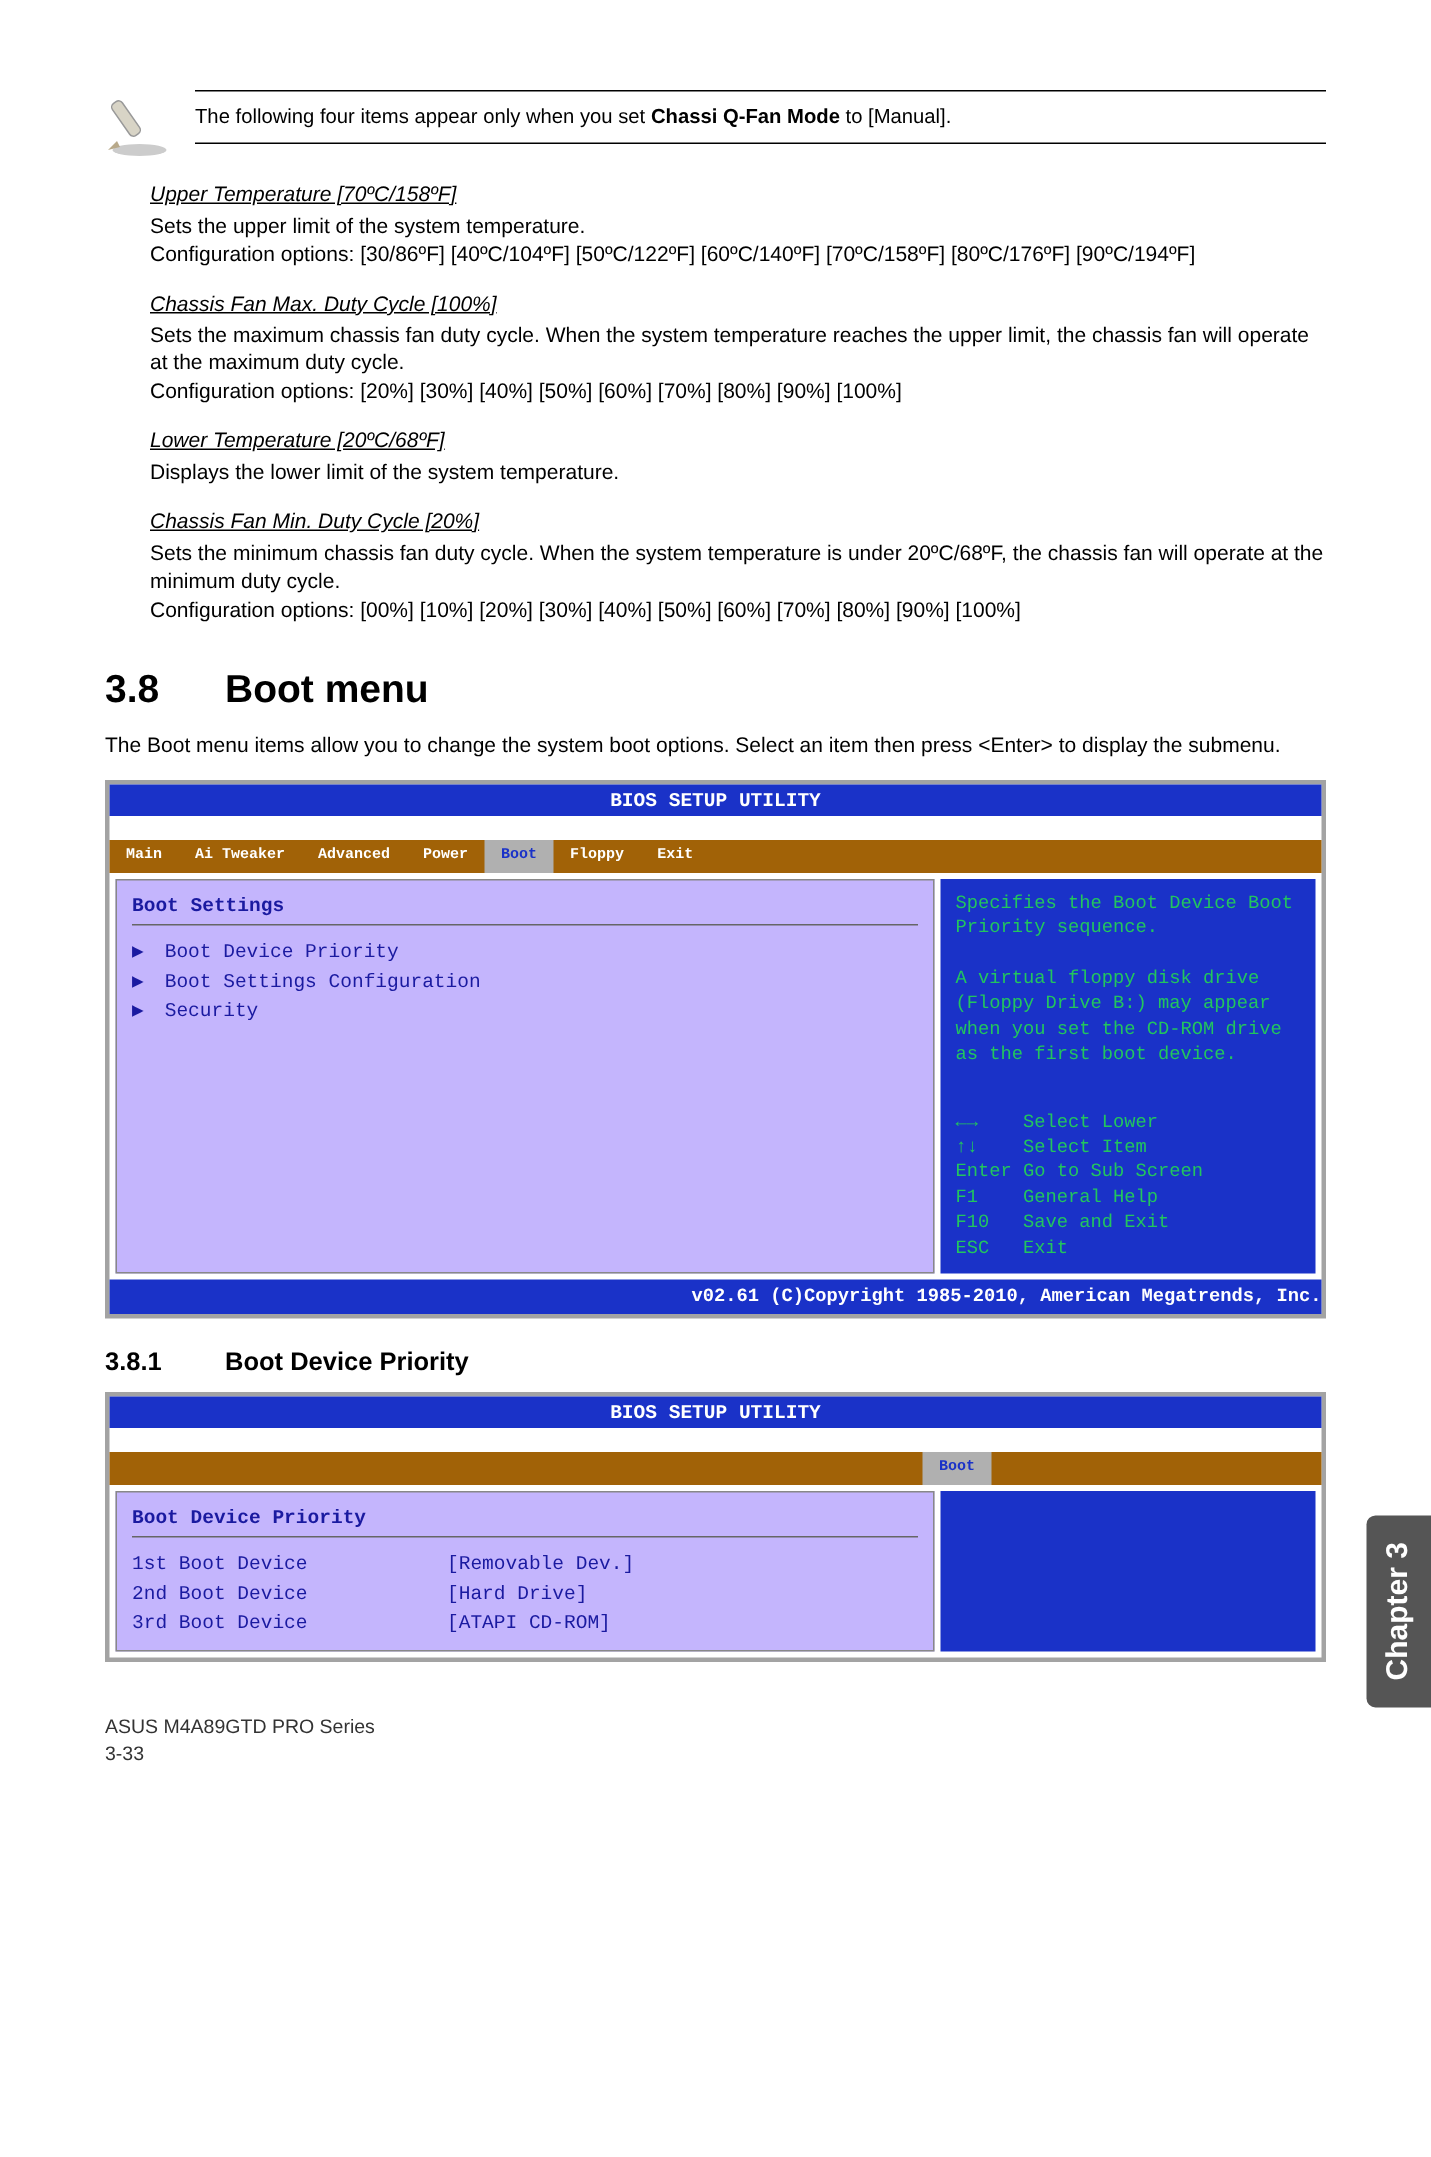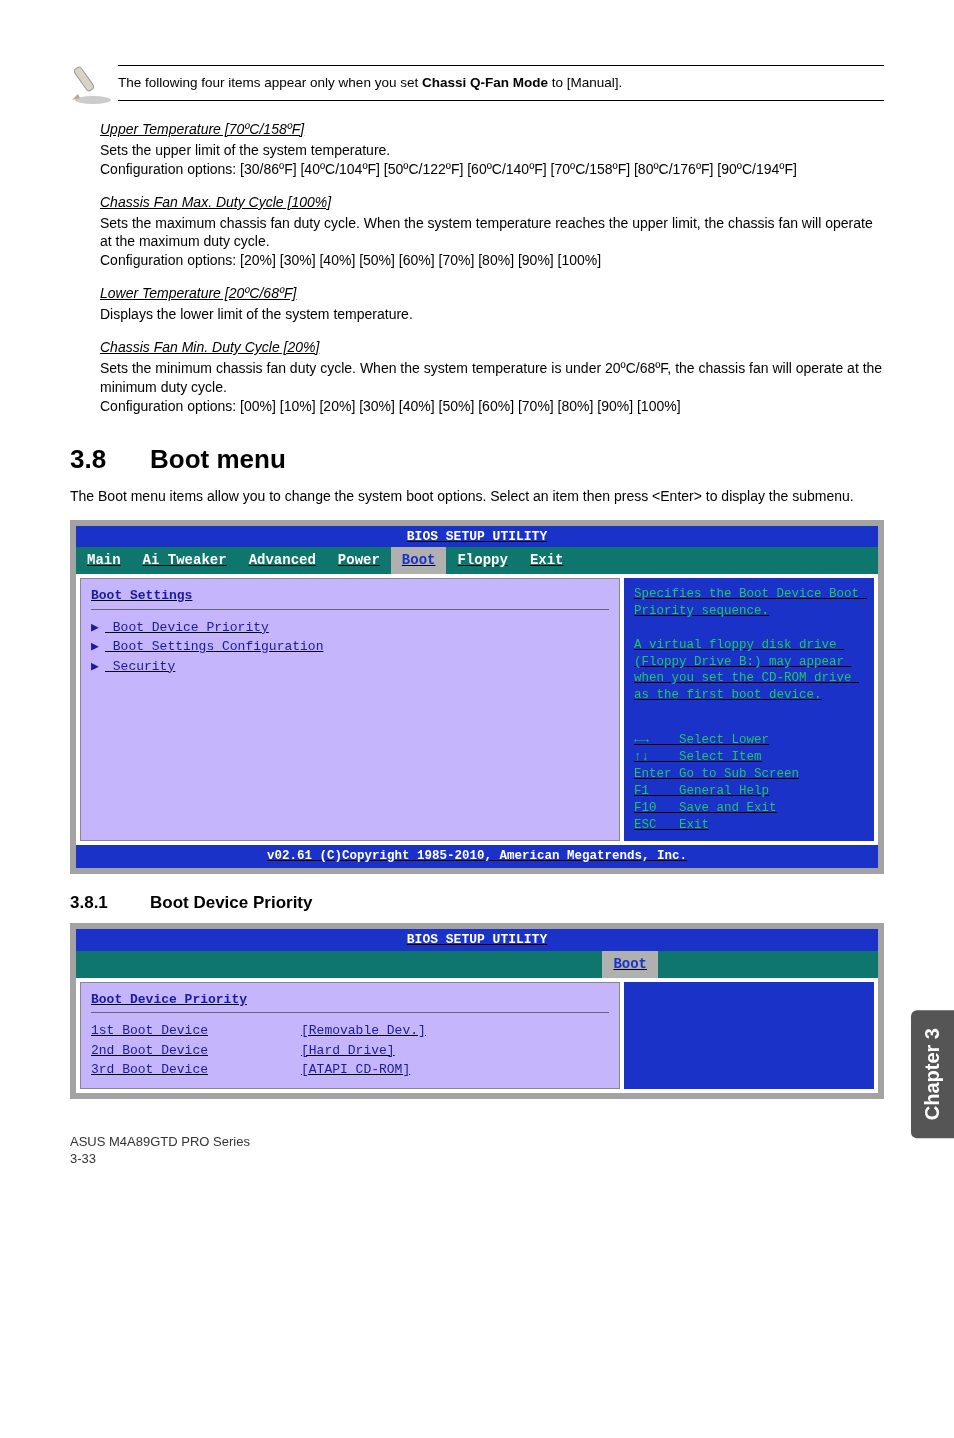--- a/index.html
+++ b/index.html
@@ -7,44 +7,44 @@
     font-family: Arial, Helvetica, sans-serif;
     background: #fff;
     color: #000;
     width: 954px;
     margin: 0 auto;
     position: relative;
     padding: 60px 70px 40px 70px;
     font-size: 14px;
     line-height: 1.35;
   }
-  .note-row { display:flex; align-items:center; gap:2px; margin-bottom:14px;}
+  .note-row { display:flex; align-items:flex-start; gap:14px; margin-bottom:14px;}
   .note-icon { width:46px; height:46px; flex:0 0 46px; }
   .note-rule-wrap { flex:1; }
   .note-rule-wrap hr { border:none; border-top:1px solid #000; margin:0; }
   .note-text { padding:8px 0; font-size:13.5px; }
   .sub-block { margin-left:30px; margin-bottom:14px;}
   .field-title { text-decoration: underline; font-style: italic; font-size:14px; margin-bottom:2px;}
   .field-body { font-size:14px; }
   h1.section { font-family: Verdana, Arial, sans-serif; font-weight:bold; font-size:26px; margin-top:26px; margin-bottom:10px;}
   h1.section .num { display:inline-block; width:80px;}
   .section-intro { font-size:14px; margin-bottom:14px;}
-  .bios-box { border:6px solid #a3a3a3; background:#fff; margin-bottom:18px;text-decoration:underline;}
-  .bios-tabs { background:#0f766e; color:#fff; display:flex; font-family:"Courier New",monospace; font-size:14px; font-weight:bold;}
+  .bios-box { border:3px solid #a3a3a3; background:#fff; margin-bottom:18px;}
+  .bios-tabs { background:#a16207; color:#fff; display:flex; font-family:"Courier New",monospace; font-size:10px; font-weight:bold;margin-top:16px;}
   .bios-title-row { background:#1a32c8; color:#fff; text-align:center; font-family:"Courier New",monospace; font-size:13px; font-weight:bold; padding:2px 0;}
   .bios-tab { padding:4px 11px; }
   .bios-tab.active { background:#b0b0b0; color:#1a32c8;}
   .bios-body { display:flex; font-family:"Courier New",monospace; font-size:13px; color:#1a32c8;}
   .bios-left { flex:1; border:1px solid #888; margin:4px; padding:8px 10px; min-height:210px; background:#c4b5fd;}
   .bios-right { width:250px; border-left:0; margin:4px 4px 4px 0; padding:8px 10px; background:#1a32c8; color:#22c55e;}
   .bios-left .heading-row { font-weight:bold; color:#1a1aa0;}
   .bios-left hr{ border:none; border-top:1px solid #666; margin:4px 0 8px 0;}
   .bios-item { color:#1a1aa0; padding:1px 0;}
   .arrow { display:inline-block; width:14px;}
-  .bios-footer { background:#1a32c8; color:#fff; text-align:center; font-family:"Courier New",monospace; font-size:12.5px; padding:3px 0; font-weight:bold;}
+  .bios-footer { background:#1a32c8; color:#fff; text-align:right; font-family:"Courier New",monospace; font-size:12.5px; padding:3px 0; font-weight:bold;}
   .help-block { margin-top:28px; }
   .help-line { white-space:pre; font-family:"Courier New",monospace; font-size:12.5px; line-height:1.35;}
   h2.subsection { font-size:17px; font-weight:bold; margin:12px 0 8px 0;}
   h2.subsection .num{ display:inline-block; width:80px;}
   .bios-small .bios-left{ min-height:70px;}
   .kv-row{ display:flex;}
   .kv-key{ width:210px;}
   .side-tab {
     position:absolute; right:0; top:1010px;
     background:#555; color:#fff;

